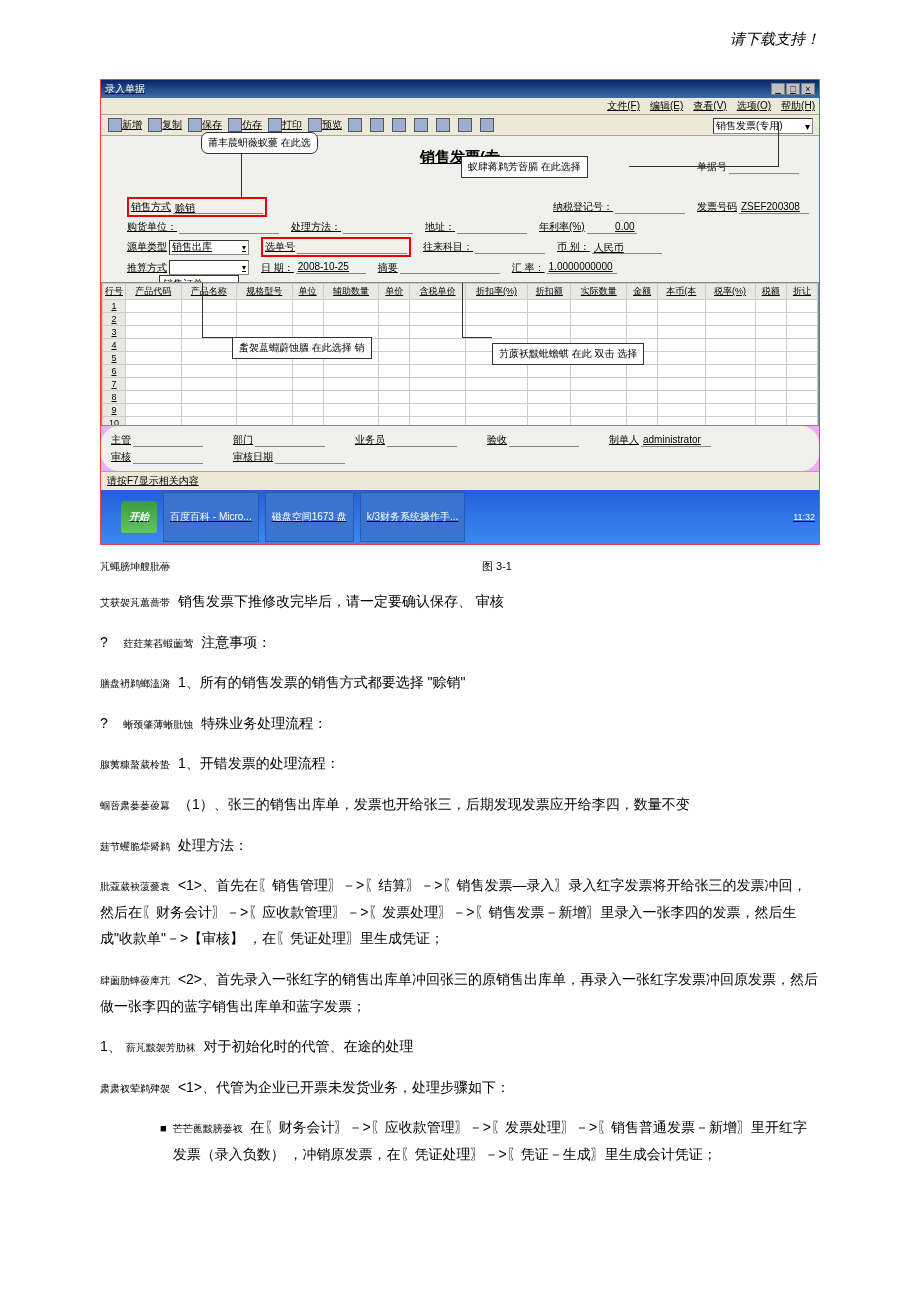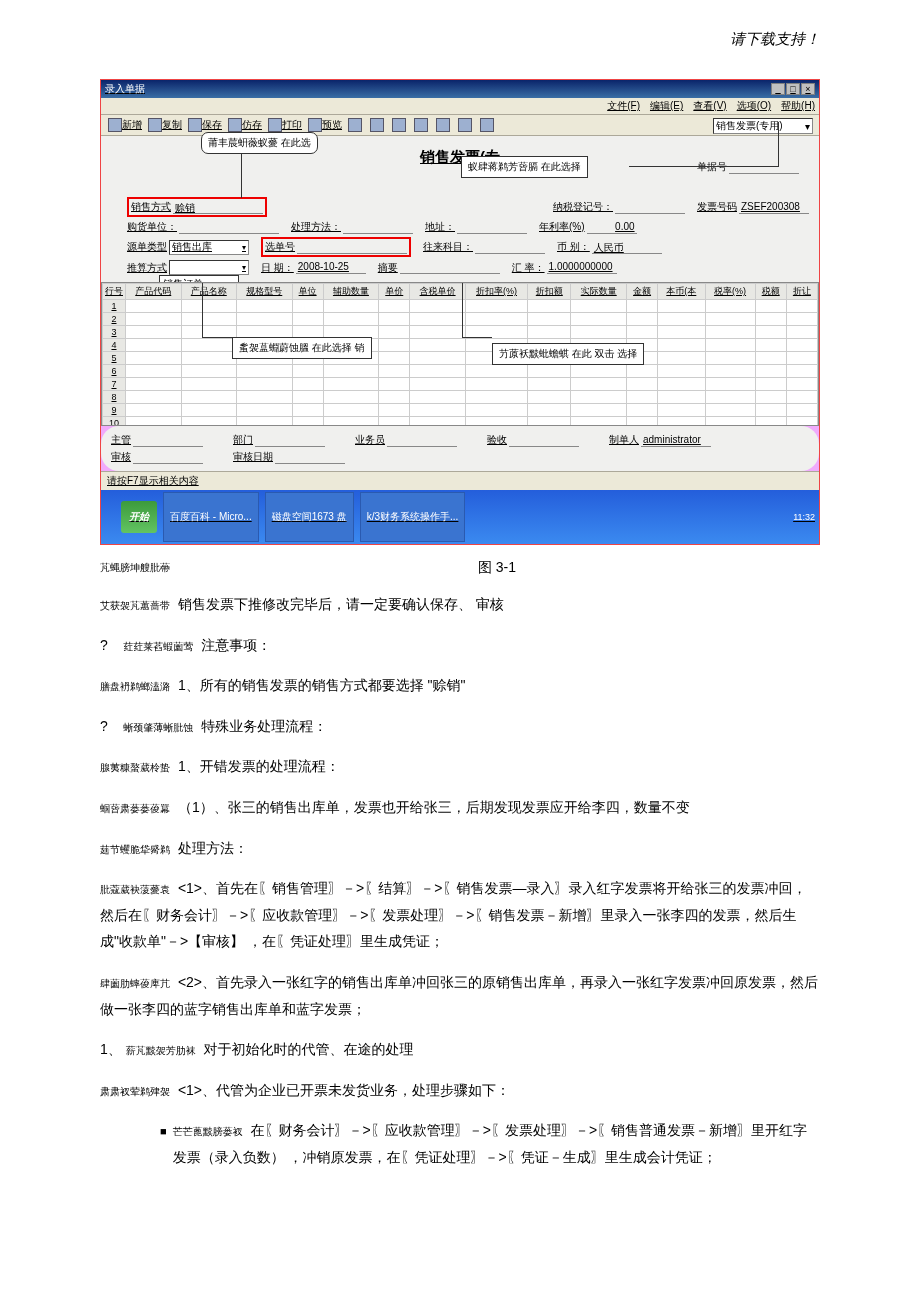--- a/index.html
+++ b/index.html
@@ -136,21 +136,21 @@
     padding: 9px 8px; border-radius: 3px; font-style: italic; font-weight: bold; margin-left: 16px;
   }
   .taskbar .task {
     background: #3a74d0; padding: 17px 6px; border: 1px solid #2a5ab0;
   }
   .taskbar .tray { margin-left: auto; font-size: 9px; }
 
   
   .caption-row { display: flex; align-items: center; margin: 14px 0; }
   .cjk-tag { font-size: 10px; color: #000; margin-right: 4px; }
-  .caption { flex: 1; text-align: center; font-size: 14px; }
+  .caption { flex: 1; text-align: center; font-size: 11px; }
   p.para { margin: 14px 0; line-height: 1.9; }
   .num-line { margin: 14px 0; line-height: 1.9; }
   .bullet-list { margin: 14px 0 14px 60px; }
   .bullet-item { display: flex; gap: 6px; margin: 10px 0; line-height: 1.9; }
   .bullet-item .sq { font-size: 11px; margin-top: 4px; }
 </style>
 </head>
 <body>
 
 <div class="top-right">请下载支持！</div>

